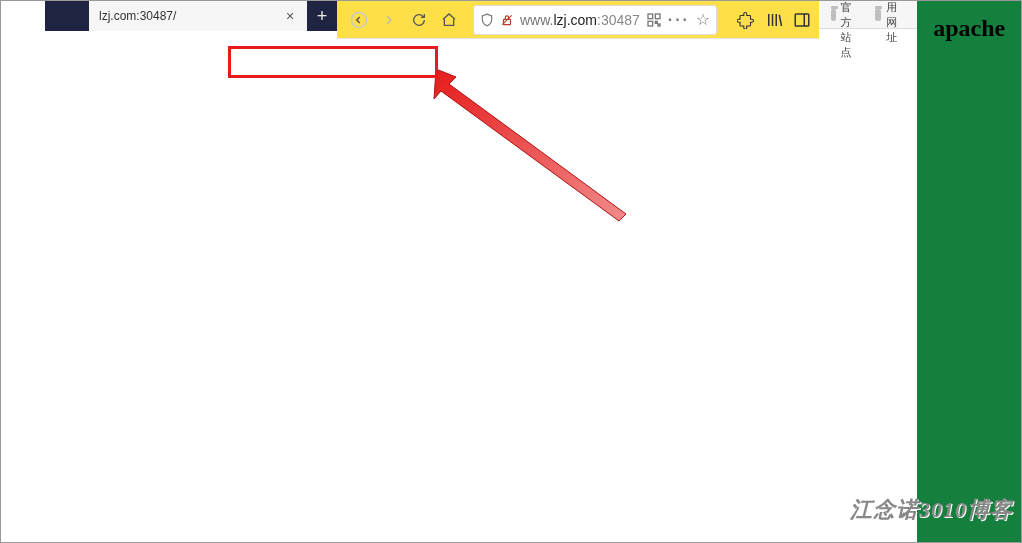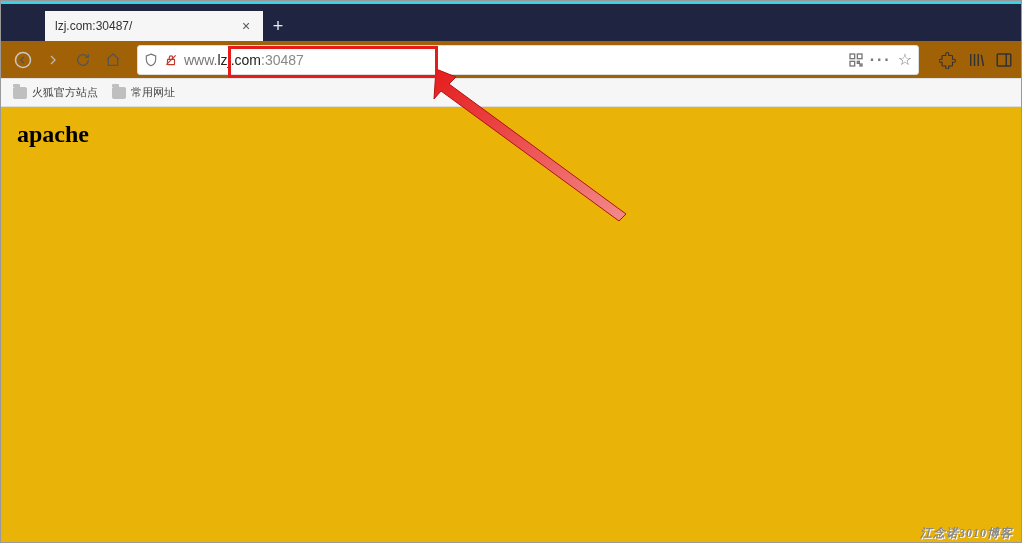--- a/index.html
+++ b/index.html
@@ -1,44 +1,44 @@
 <!DOCTYPE html>
 <html><head>
 <meta charset="utf-8">
 <style>
   * { box-sizing: border-box; margin: 0; padding: 0; }
   html, body { width: 1022px; height: 543px; font-family: Arial, "Microsoft YaHei", sans-serif; overflow: hidden; background: #fff; }
-  .window { width: 1022px; height: 543px; border: 1px solid #999; display: flex; flex-direction: column; position: relative; }
+  .window { width: 1022px; height: 543px; border: 1px solid #999; display: flex; flex-direction: row; position: relative; padding-left: 44px; }
   .titlebar { height: 10px; background: #1f2540; border-top: 3px solid #3ad1e6; position: relative; }
   .tabstrip { height: 30px; background: #1f2540; display: flex; align-items: stretch; padding-left: 44px; }
   .tab { background: #f6f6f7; width: 218px; display: flex; align-items: center; padding: 0 10px; font-size: 12px; color: #333; position: relative; }
   .tab .title { flex: 1; white-space: nowrap; overflow: hidden; text-overflow: ellipsis; }
   .tab .close { width: 14px; height: 14px; display: flex; align-items: center; justify-content: center; color: #555; font-size: 14px; cursor: pointer; }
   .newtab { width: 30px; display: flex; align-items: center; justify-content: center; color: #eaeaea; font-size: 18px; cursor: pointer; }
-  .navbar { height: 38px; background: #a16207; border-bottom: 1px solid #e3e3e3; display: flex; align-items: center; padding: 0 8px; gap: 2px; }
+  .navbar { height: 38px; background: #fde047; border-bottom: 1px solid #e3e3e3; display: flex; align-items: center; padding: 0 8px; gap: 2px; }
   .nav-btn { width: 28px; height: 28px; display: flex; align-items: center; justify-content: center; color: #555; font-size: 16px; cursor: pointer; border-radius: 4px; }
   .nav-btn.disabled { color: #b8b8b8; cursor: default; }
   .urlbar-wrap { flex: 1; display: flex; align-items: center; margin: 0 8px; height: 30px; background: #fff; border: 1px solid #dcdcdc; border-radius: 3px; padding: 0 6px; gap: 6px; }
   .urlbar-wrap .ident { display: flex; align-items: center; gap: 6px; color: #777; }
   .urlbar { flex: 1; font-size: 14px; color: #777; border: none; outline: none; background: transparent; }
   .urlbar .host { color: #222; }
   .urlbar .port { color: #888; }
   .url-highlight { position: absolute; border: 3px solid #e61c1c; top: 45px; left: 227px; width: 210px; height: 32px; pointer-events: none; z-index: 50; }
   .qr-icon { width: 16px; height: 16px; color: #777; }
   .overflow-icon { color: #777; letter-spacing: 2px; font-weight: bold; }
   .bookmark-icon { color: #777; font-size: 16px; }
   .right-icons { display: flex; align-items: center; gap: 10px; margin-left: 10px; color: #444; }
   .bookmarksbar { height: 28px; background: #f6f6f7; border-bottom: 1px solid #ddd; display: flex; align-items: center; padding: 0 12px; gap: 14px; font-size: 11px; color: #444; }
   .bk-item { display: flex; align-items: center; gap: 5px; cursor: pointer; }
   .folder-icon { width: 14px; height: 12px; background: #bfbfbf; border-radius: 2px; position: relative; }
   .folder-icon::before { content: ""; position: absolute; top: -3px; left: 0; width: 7px; height: 3px; background: #bfbfbf; border-radius: 1px 1px 0 0; }
-  .content { flex: 1; background: #eab308; padding: 14px 16px; position: relative; }
+  .content { flex: 1; background: #15803d; padding: 14px 16px; position: relative; }
   .content h2 { font-family: "Times New Roman", serif; font-weight: bold; font-size: 24px; color: #000; }
   .arrow-svg { position: absolute; top: 58px; left: 420px; width: 240px; height: 180px; pointer-events: none; z-index: 49; }
-  .watermark { position: absolute; right: 8px; bottom: 0; font-style: italic; font-weight: bold; color: #888; font-size: 12px; font-family: "KaiTi", serif; letter-spacing: 1px; text-shadow: 1px 1px 0 #fff; }
+  .watermark { position: absolute; right: 8px; bottom: 17px; font-style: italic; font-weight: bold; color: #888; font-size: 22px; font-family: "KaiTi", serif; letter-spacing: 1px; text-shadow: 1px 1px 0 #fff; }
   svg { display: block; }
 </style>
 </head>
 <body>
 
 <div class="window">
 
   <div class="titlebar"></div>
 
   <div class="tabstrip">

